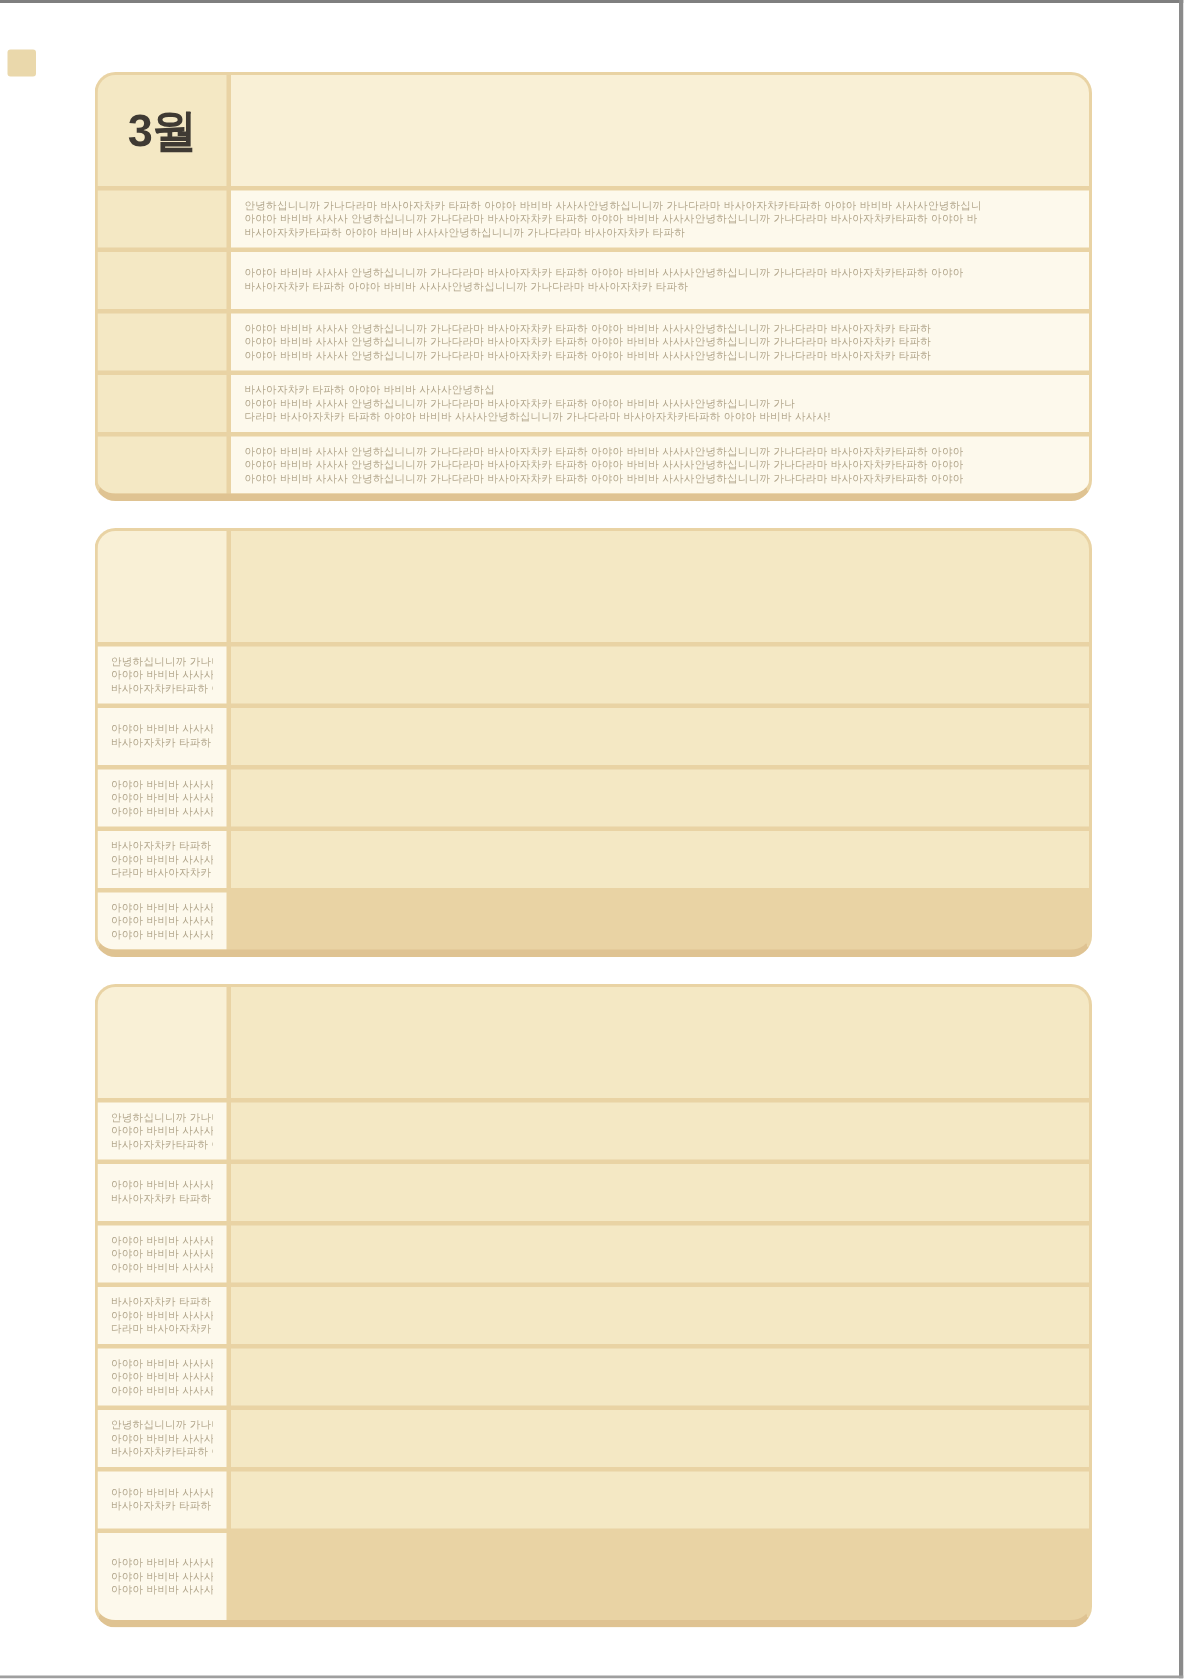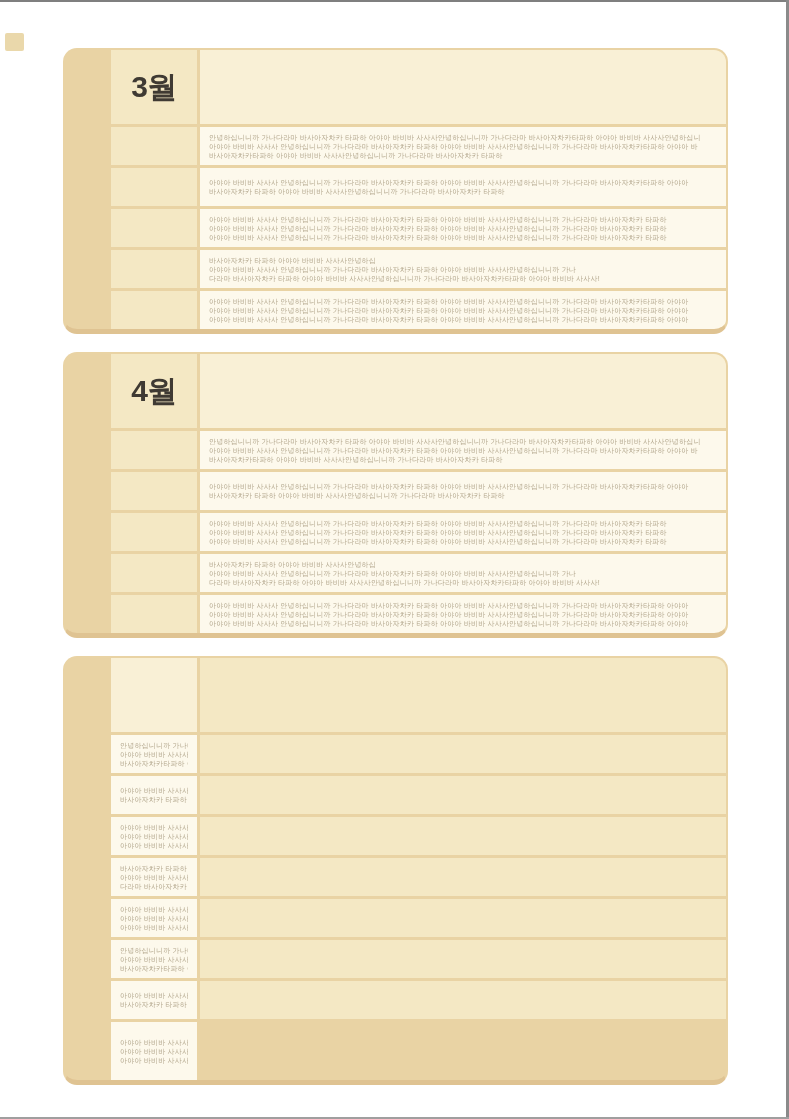--- a/index.html
+++ b/index.html
@@ -33,21 +33,20 @@
     width:665px;
     display:grid;
     grid-template-columns:86px 1fr;
     gap:3px;
     background:var(--accent-border);
     border:2px solid var(--accent-border);
     border-bottom:5px solid var(--card-bottom);
     border-radius:14px;
     overflow:hidden;
     margin-bottom:18px;
-    padding-left:46px;
   }
   .cell.left  { background:var(--cell-left); }
   .header-left{ height:74px; display:flex; align-items:center; justify-content:center; }
   .header-right{ height:74px; background:var(--header-cell); }
   .month-label{ font-size:30px; font-weight:800; color:var(--month-text); letter-spacing:-0.5px; }
   .cell.right.content {
     height:38px;
     background:var(--content-cell);
     display:flex; flex-direction:column; justify-content:center;
     padding:0 9px;
@@ -101,23 +100,20 @@
           <div class="tline">다라마 바사아자차카 타파하 아야아 바비바 사사사안녕하십니니까 가나다라마 바사아자차카타파하 아야아 바비바 사사사!</div>
         </div>
         <div class="cell left"></div>
         <div class="cell right content">
           <div class="tline">아야아 바비바 사사사 안녕하십니니까 가나다라마 바사아자차카 타파하 아야아 바비바 사사사안녕하십니니까 가나다라마 바사아자차카타파하 아야아</div>
           <div class="tline">아야아 바비바 사사사 안녕하십니니까 가나다라마 바사아자차카 타파하 아야아 바비바 사사사안녕하십니니까 가나다라마 바사아자차카타파하 아야아</div>
           <div class="tline">아야아 바비바 사사사 안녕하십니니까 가나다라마 바사아자차카 타파하 아야아 바비바 사사사안녕하십니니까 가나다라마 바사아자차카타파하 아야아</div>
         </div>
       </section>
       <section class="card">
-        <div class="cell left header-left">
-          <h2 class="month-label">4월</h2>
-        </div>
         <div class="cell right header-right"></div>
         <div class="cell left"></div>
         <div class="cell right content">
           <div class="tline">안녕하십니니까 가나다라마 바사아자차카 타파하 아야아 바비바 사사사안녕하십니니까 가나다라마 바사아자차카타파하 아야아 바비바 사사사안녕하십니</div>
           <div class="tline">아야아 바비바 사사사 안녕하십니니까 가나다라마 바사아자차카 타파하 아야아 바비바 사사사안녕하십니니까 가나다라마 바사아자차카타파하 아야아 바</div>
           <div class="tline">바사아자차카타파하 아야아 바비바 사사사안녕하십니니까 가나다라마 바사아자차카 타파하</div>
         </div>
         <div class="cell left"></div>
         <div class="cell right content">
           <div class="tline">아야아 바비바 사사사 안녕하십니니까 가나다라마 바사아자차카 타파하 아야아 바비바 사사사안녕하십니니까 가나다라마 바사아자차카타파하 아야아</div>

